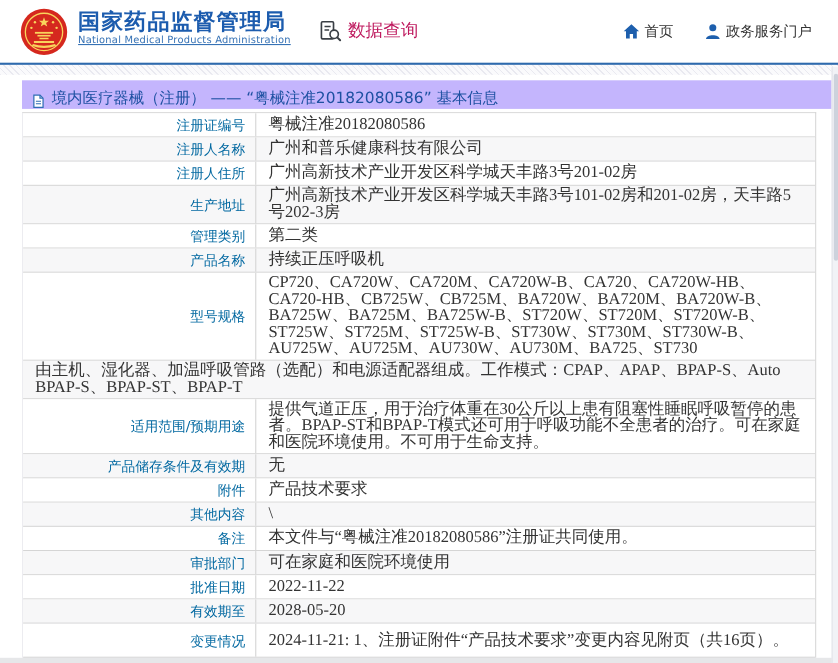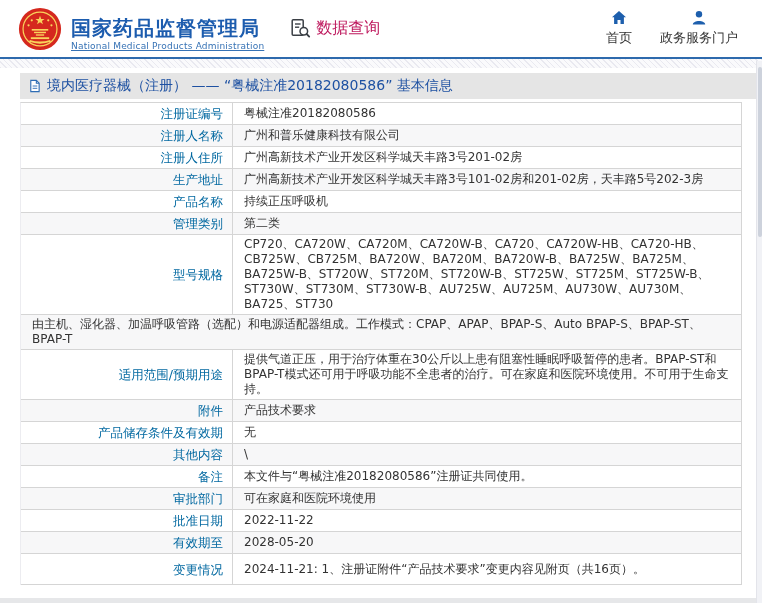--- a/index.html
+++ b/index.html
@@ -13,52 +13,52 @@
 
   
   .header {
     height: 59px;
     display: flex;
     align-items: center;
     padding: 0 16px 0 18px;
     border-bottom: 2px solid #2e6aad;
     background: #fff;
   }
-  .brand { display: flex; align-items: flex-end; gap: 9px; }
+  .brand { display: flex; align-items: flex-start; gap: 9px; }
   .brand-text { display: flex; flex-direction: column; }
   .brand-cn {
     font-size: 20px; font-weight: bold; color: #1c5cae; letter-spacing: 1px;
     line-height: 24px;
   }
   .brand-en { font-size: 9px; color: #3672b5; margin-top: 1px; letter-spacing: .2px; text-decoration: underline; }
 
   .data-query {
     display: flex; align-items: center; gap: 5px;
     margin-left: 26px; cursor: pointer;
   }
   .data-query-label { font-size: 16px; color: #be185d; font-weight: 500; }
 
   .top-nav { margin-left: auto; display: flex; gap: 28px; padding-right: 8px; }
   .nav-item {
-    display: flex; flex-direction: column; align-items: center; gap: 4px;
+    display: flex; flex-direction: row; align-items: center; gap: 4px;
     font-size: 13px; color: #333; cursor: pointer;
   }
 
   
   .hatch-band {
     height: 9px;
     background: repeating-linear-gradient(45deg, #e9e9f0 0 1px, #fafafc 1px 4px);
   }
 
   
   .content { padding: 5px 20px 0; }
   .title-bar {
     height: 26px;
-    background: #e5e5e5;
-    display: flex; align-items: center; gap: 6px;
+    background: #c4b5fd;
+    display: flex; align-items: flex-end; gap: 6px;
     padding-left: 8px;
     margin-right: -14px;
   }
   .page-title { font-size: 14px; color: #1e51a2; }
 
   
   .dtable {
     margin-top: 3px;
     border-top: 1px solid #d5d5d5;
     border-left: 1px solid #ececf0;
@@ -72,22 +72,23 @@
     display: flex; align-items: center; justify-content: flex-end;
     text-align: right;
     padding: 2px 9px;
     font-size: 12.5px; line-height: 15px; color: #0369a1;
     gap: 2px;
   }
   .td {
     flex: 1;
     display: flex; align-items: center;
     padding: 2px 11px;
-    font-size: 12px; line-height: 15px; color: #333;
+    font-size: 15px; line-height: 15px; color: #333;
     word-break: break-word;
+    font-family: Liberation Serif, serif;
   }
   .tr.tall { min-height: 31px; }
 
   
   .footer-band {
     position: absolute; left: 0; right: 0; bottom: 0; height: 5px;
     background: #e6e7e9;
   }
   .scrollbar {
     position: absolute; top: 61px; right: 0; bottom: 0; width: 6px;
@@ -188,45 +189,45 @@
     </div>
     <div class="tr">
       <div class="th">注册人住所</div>
       <div class="td">广州高新技术产业开发区科学城天丰路3号201-02房</div>
     </div>
     <div class="tr">
       <div class="th">生产地址</div>
       <div class="td">广州高新技术产业开发区科学城天丰路3号101-02房和201-02房，天丰路5号202-3房</div>
     </div>
     <div class="tr">
+      <div class="th">管理类别</div>
+      <div class="td">第二类</div>
+    </div>
+    <div class="tr">
       <div class="th">产品名称</div>
       <div class="td">持续正压呼吸机</div>
     </div>
     <div class="tr">
-      <div class="th">管理类别</div>
-      <div class="td">第二类</div>
-    </div>
-    <div class="tr">
       <div class="th">型号规格</div>
       <div class="td">CP720、CA720W、CA720M、CA720W-B、CA720、CA720W-HB、CA720-HB、CB725W、CB725M、BA720W、BA720M、BA720W-B、BA725W、BA725M、BA725W-B、ST720W、ST720M、ST720W-B、ST725W、ST725M、ST725W-B、ST730W、ST730M、ST730W-B、AU725W、AU725M、AU730W、AU730M、BA725、ST730</div>
     </div>
     <div class="tr">
       <div class="td">由主机、湿化器、加温呼吸管路（选配）和电源适配器组成。工作模式：CPAP、APAP、BPAP-S、Auto BPAP-S、BPAP-ST、BPAP-T</div>
     </div>
     <div class="tr">
       <div class="th">适用范围/预期用途</div>
       <div class="td">提供气道正压，用于治疗体重在30公斤以上患有阻塞性睡眠呼吸暂停的患者。BPAP-ST和BPAP-T模式还可用于呼吸功能不全患者的治疗。可在家庭和医院环境使用。不可用于生命支持。</div>
     </div>
     <div class="tr">
+      <div class="th">产品储存条件及有效期</div>
+      <div class="td">无</div>
+    </div>
+    <div class="tr">
       <div class="th">附件</div>
       <div class="td">产品技术要求</div>
-    </div>
-    <div class="tr">
-      <div class="th">产品储存条件及有效期</div>
-      <div class="td">无</div>
     </div>
     <div class="tr">
       <div class="th">其他内容</div>
       <div class="td">\</div>
     </div>
     <div class="tr">
       <div class="th">备注</div>
       <div class="td">本文件与“粤械注准20182080586”注册证共同使用。</div>
     </div>
     <div class="tr">

